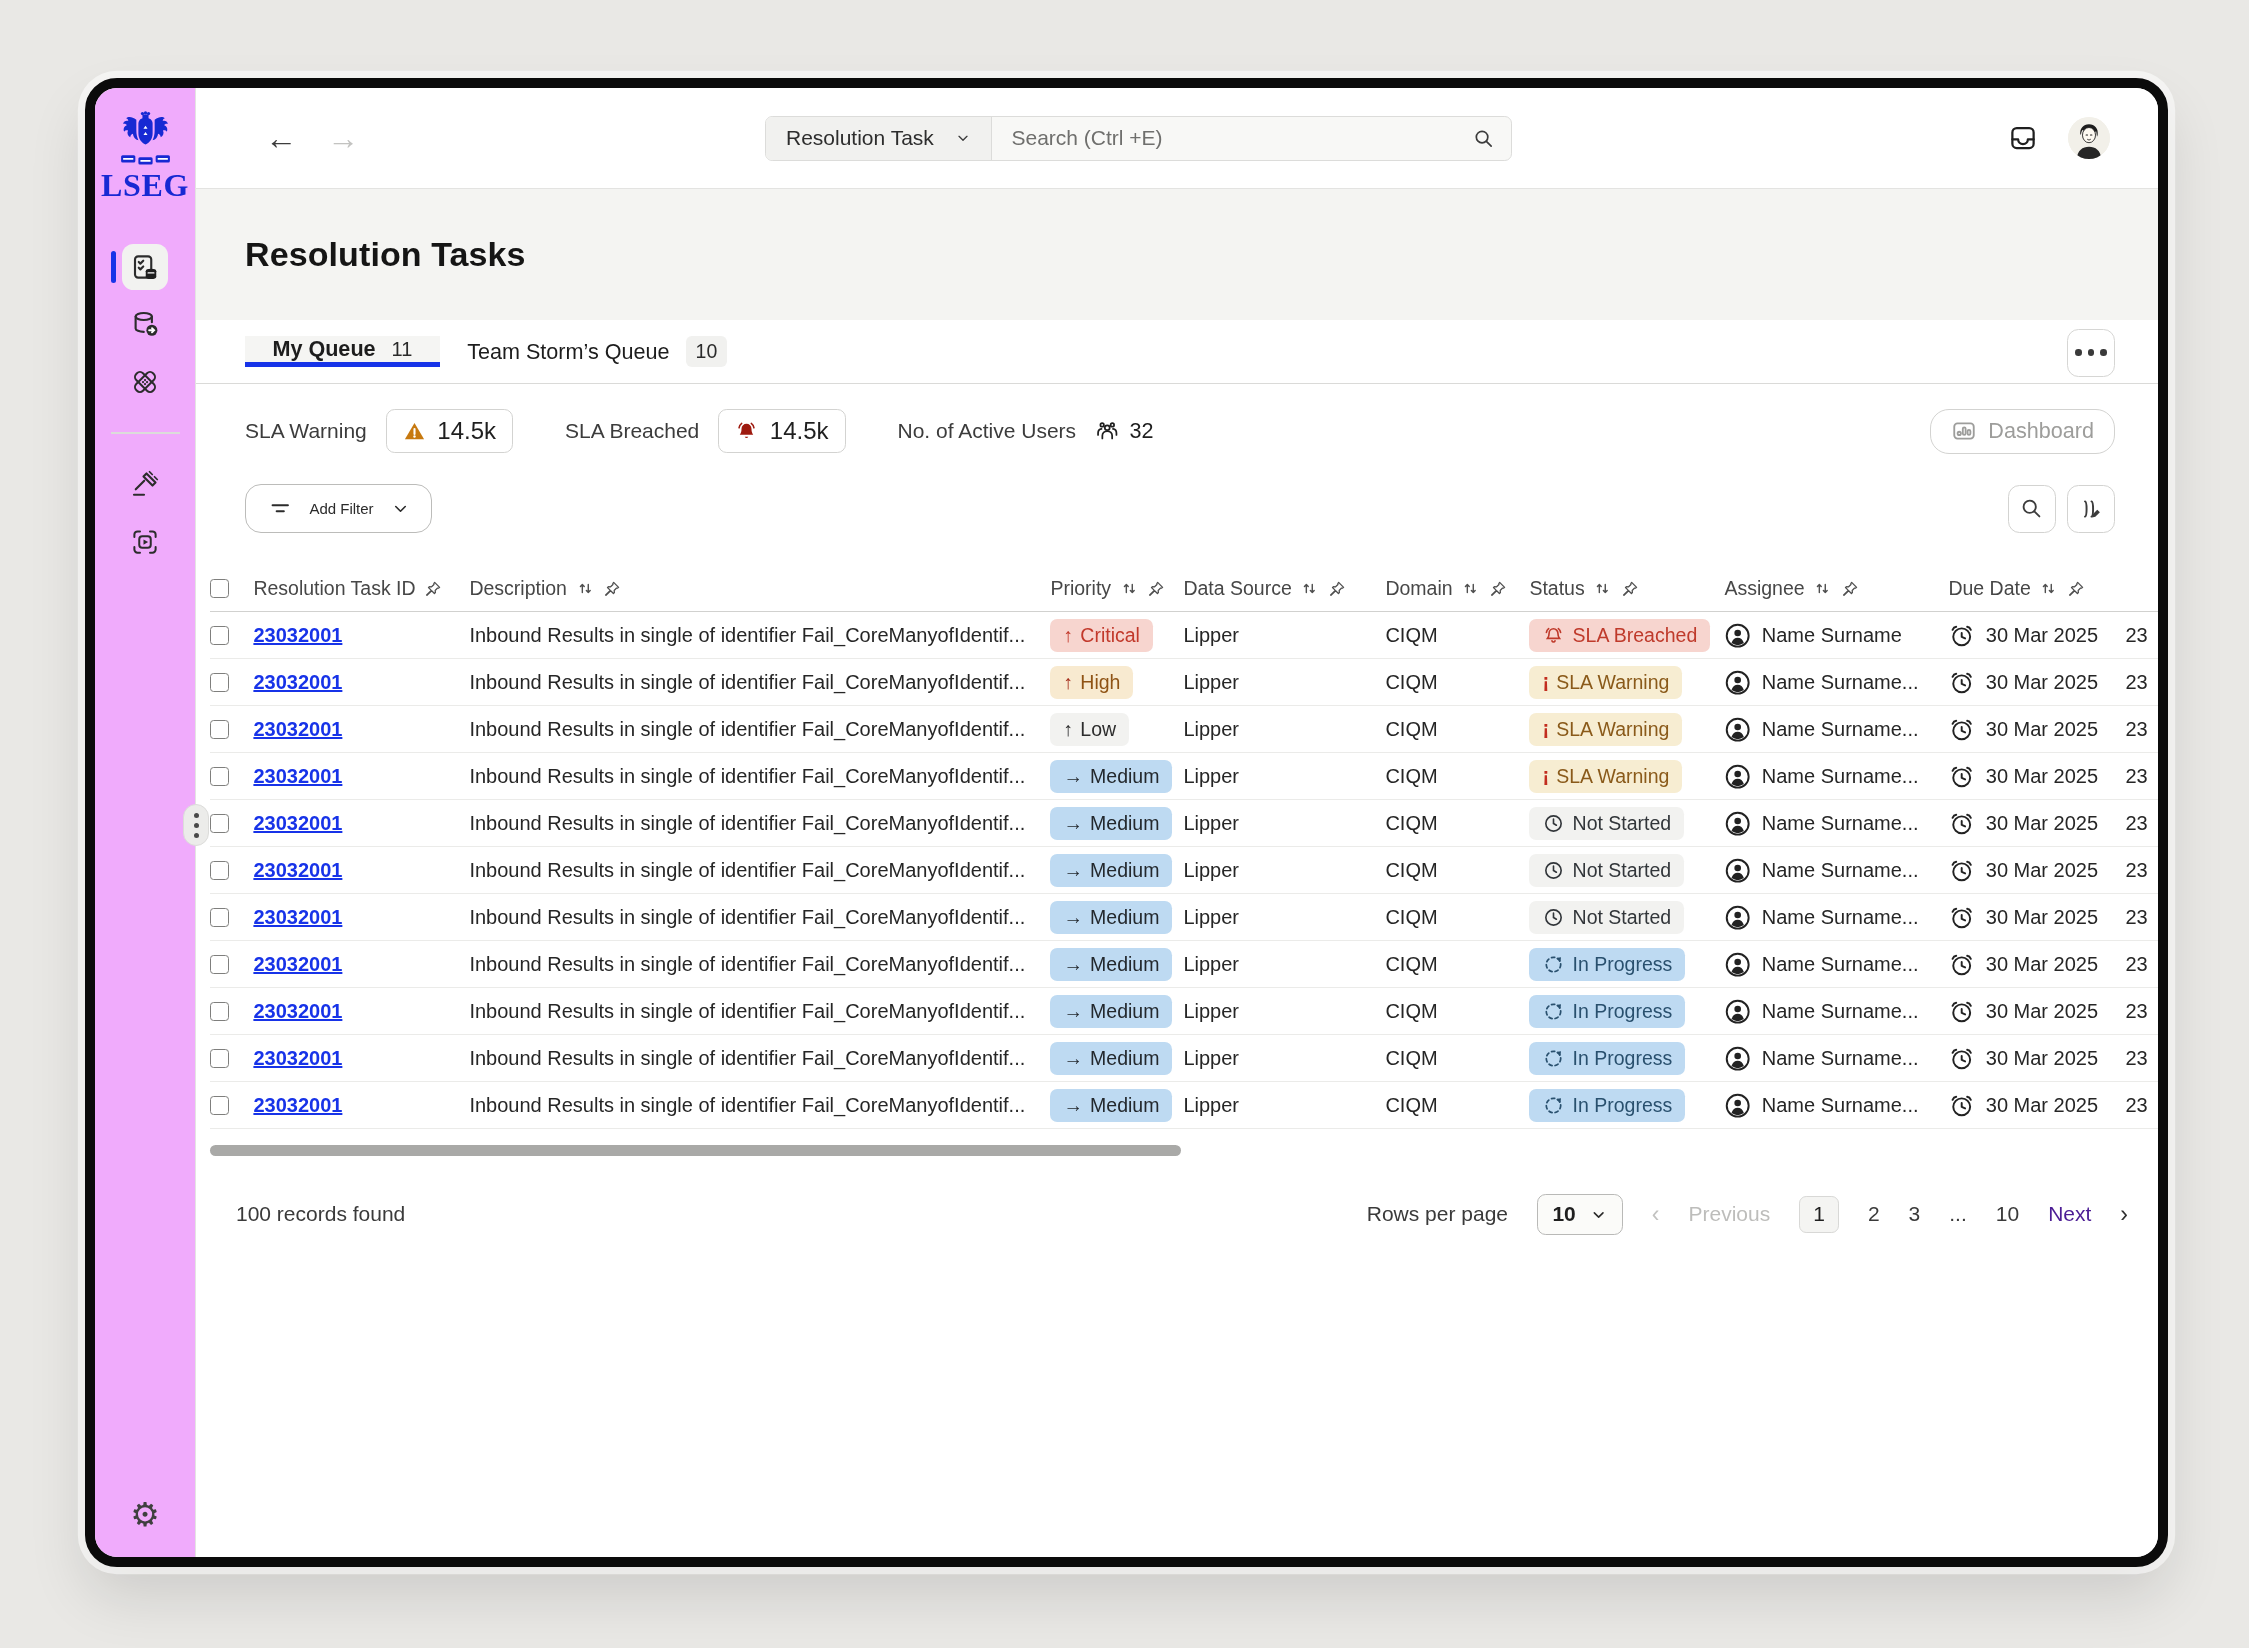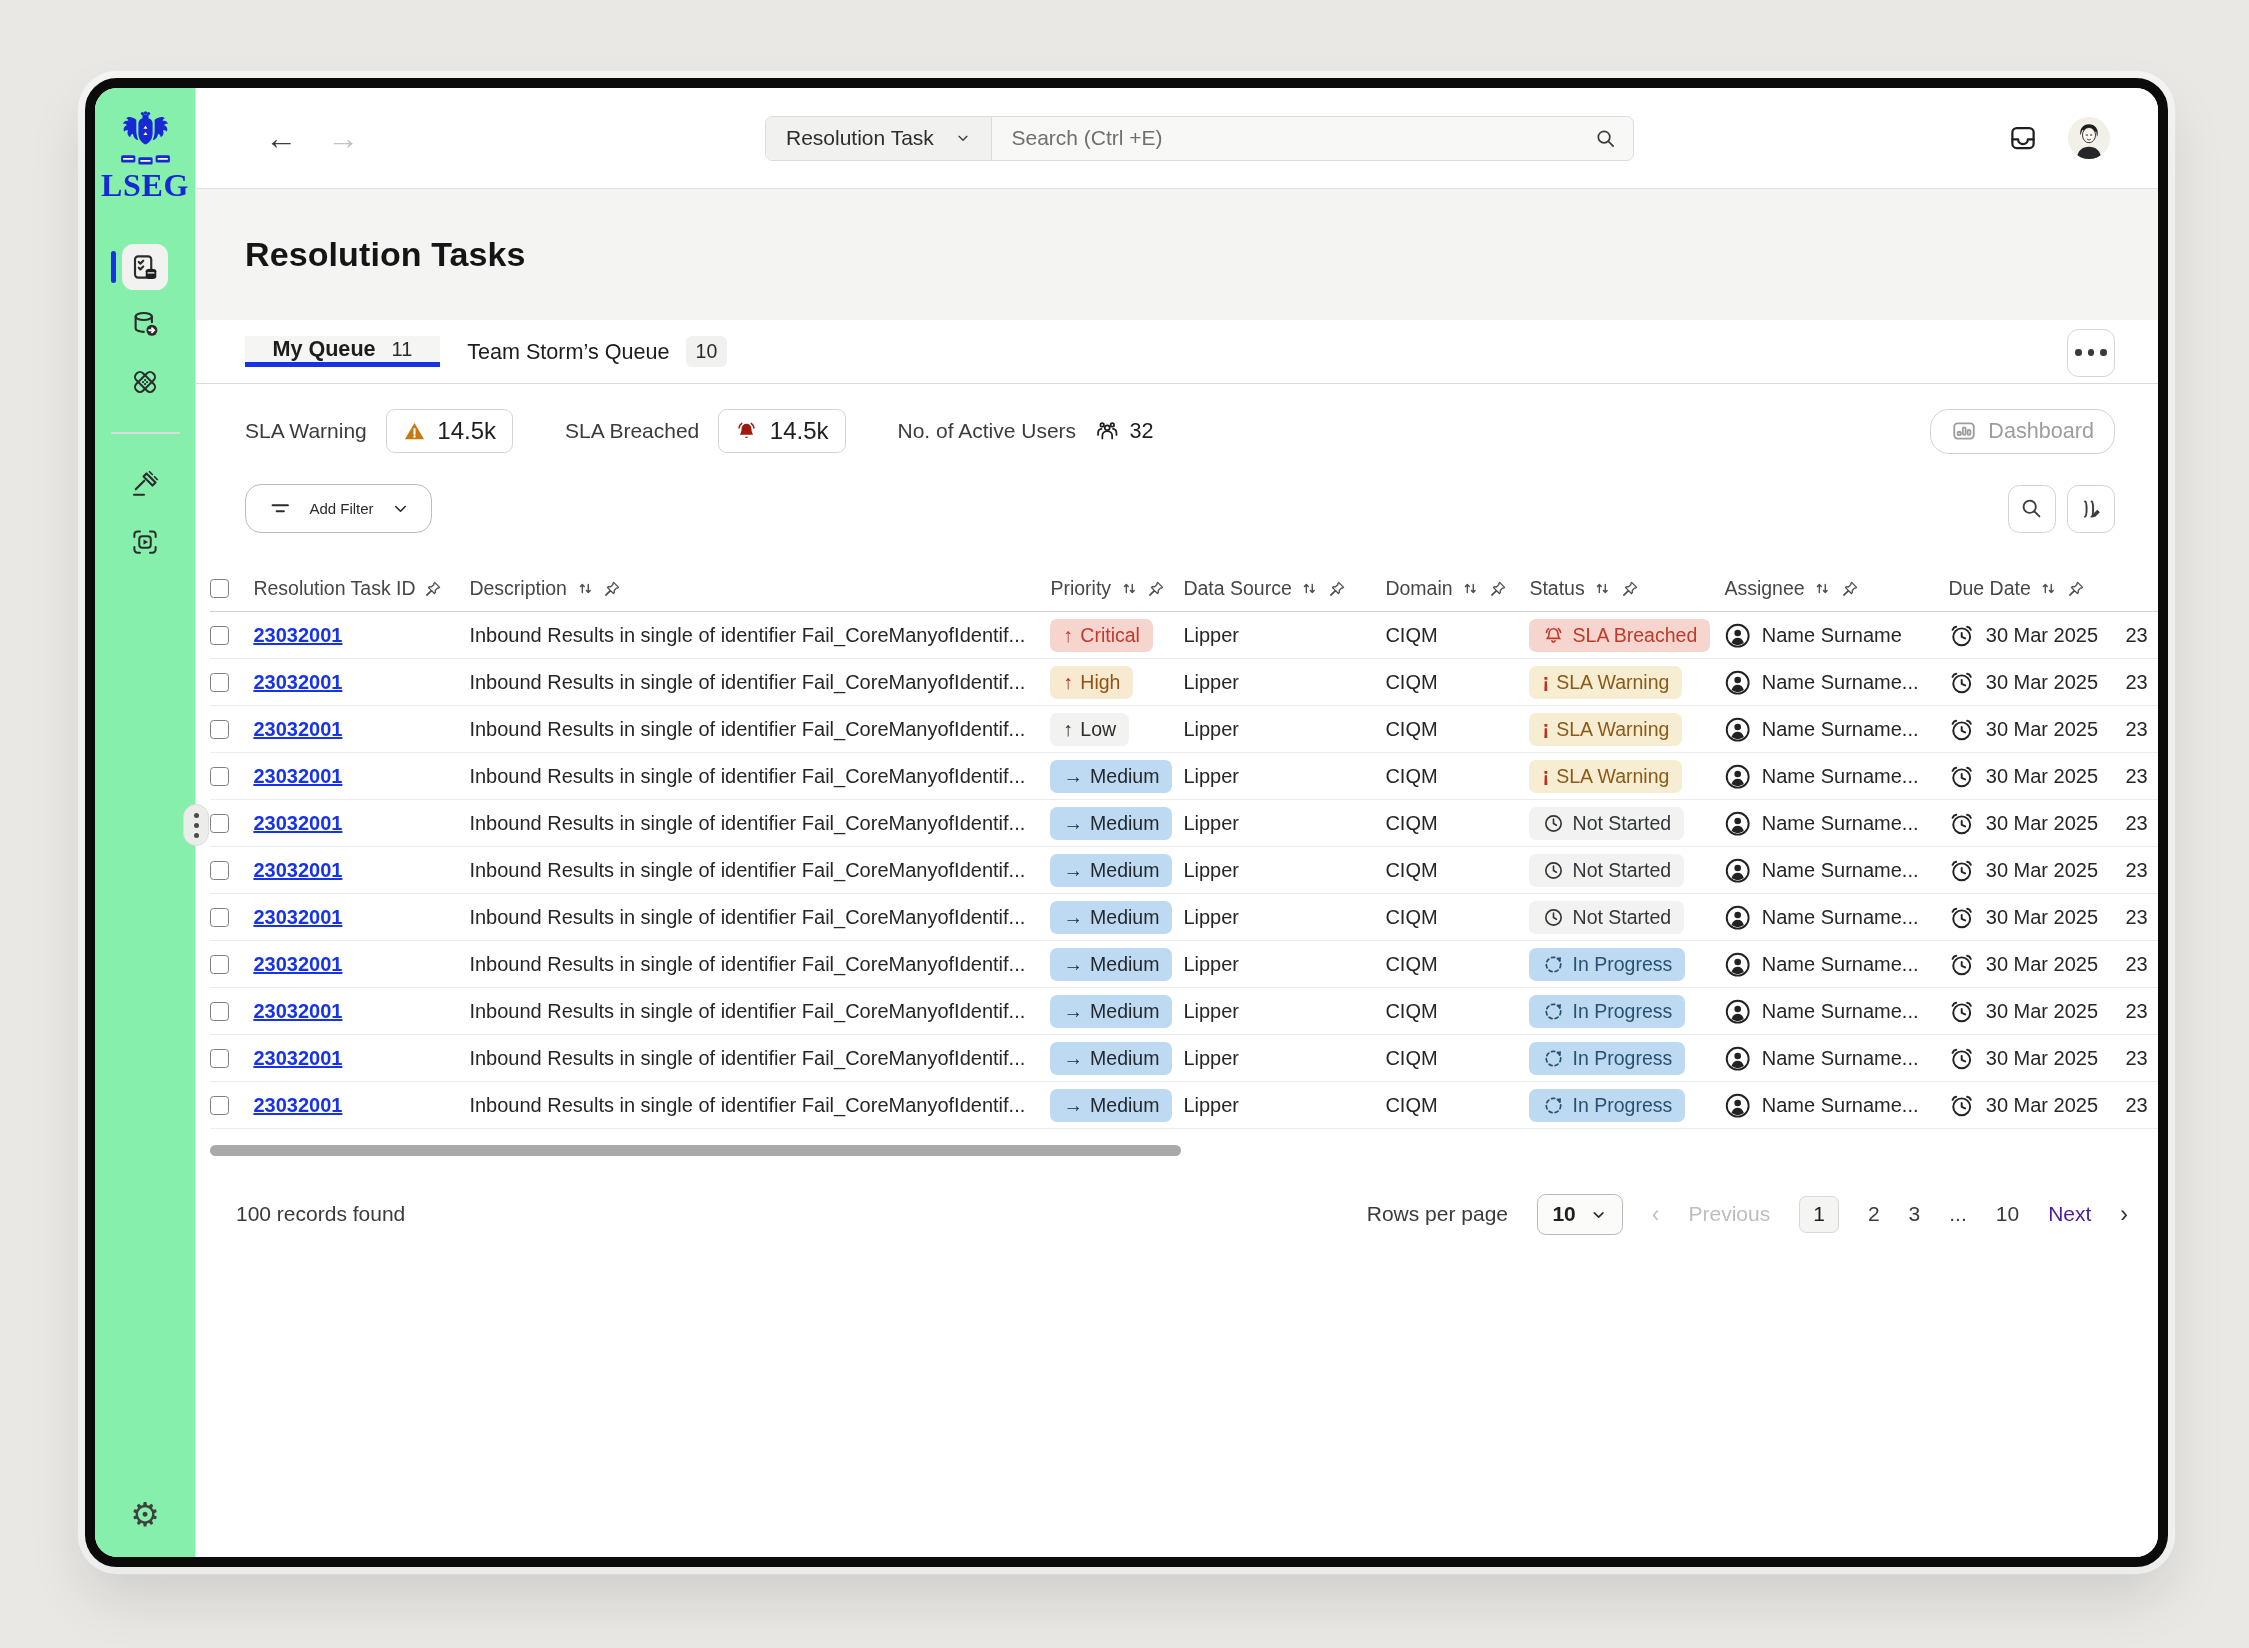--- a/index.html
+++ b/index.html
@@ -12,42 +12,42 @@
   .window{
     position:absolute;left:85px;top:78px;width:2083px;height:1489px;
     background:#fff;border:10px solid #0b0b0b;border-radius:32px;
     box-shadow:0 0 0 7.2px rgba(255,255,255,.55), 0 29px 58px rgba(0,0,0,.12);
     display:flex;overflow:hidden;box-sizing:border-box;
   }
   
   .sidebar{
     width:101px;flex:0 0 101px;border-right:1.4px solid #e4e4e2;
     display:flex;flex-direction:column;align-items:center;
-    padding:21.6px 0 26px;box-sizing:border-box;position:relative;background:#86efac;
+    padding:21.6px 0 26px;box-sizing:border-box;position:relative;background:#f0abfc;
   }
   .crest{width:61px;height:56px;}
   .wordmark{
     font-family:"Liberation Serif",serif;font-weight:bold;
     color:#1729d3;font-size:32px;letter-spacing:0.7px;margin-top:1.4px;
   }
   .nav{margin-top:40px;display:flex;flex-direction:column;align-items:center;gap:11.5px;}
   .nav-item{width:46px;height:46px;border-radius:11.5px;display:flex;align-items:center;justify-content:center;position:relative;}
   .nav-item svg{width:30px;height:30px;}
   .nav-item.active{background:#f2f2f0;}
   .active-bar{position:absolute;left:-10.8px;top:7.2px;width:5px;height:32px;border-radius:2.9px;background:#1733e8;}
   .nav-divider{width:69px;height:1.4px;background:#dcdcda;margin:16px 0;}
   .sidebar-bottom{margin-top:auto;font-size:33px;color:#3f3f3f;line-height:1;}
   
   .main{flex:1;display:flex;flex-direction:column;min-width:0;overflow:hidden;position:relative;background:#fff;}
   .topbar{height:101px;flex:0 0 101px;display:flex;align-items:center;padding:0 48px 0 69px;border-bottom:1.4px solid #e3e3e1;box-sizing:border-box;}
   .hist-arrow{font-size:32px;line-height:1;}
   .hist-back{color:#3d3d3d;}
   .hist-fwd{color:#c3c3c1;margin-left:30px;}
   .searchbar{
-    margin-left:406px;width:869px;height:45px;box-sizing:border-box;
+    margin-left:406px;width:747px;height:45px;box-sizing:border-box;
     display:flex;align-items:center;background:#f8f8f6;border:1.4px solid #dcdcda;border-radius:7.2px;overflow:hidden;
   }
   .search-scope{height:100%;display:flex;align-items:center;gap:21.6px;padding:0 20px;background:#f1f1ef;border-right:1.4px solid #dcdcda;font-size:21px;color:#2d2d2d;}
   .search-input{flex:1;border:none;outline:none;background:transparent;font-size:21px;color:#15803d;padding:0 19px;font-family:"Liberation Sans",sans-serif;}
   .search-input::placeholder{color:#6f6f6d;}
   .search-btn{padding-right:16px;display:flex;align-items:center;}
   .top-right{margin-left:auto;display:flex;align-items:center;gap:30px;}
   .avatar{width:42px;height:42px;border-radius:50%;overflow:hidden;background:#f2f0e9;}
   
   .title-band{height:131px;flex:0 0 131px;background:#f4f4f2;display:flex;align-items:center;padding-left:49px;}

